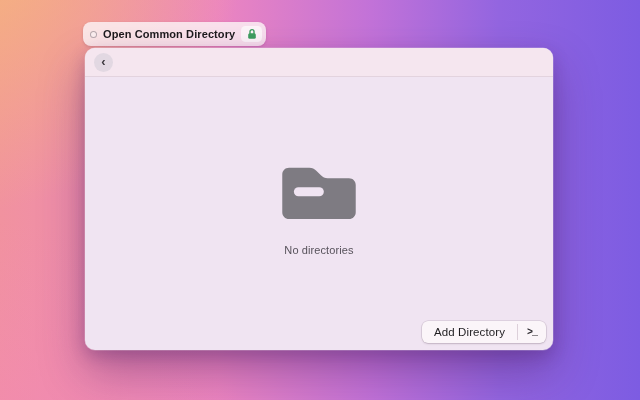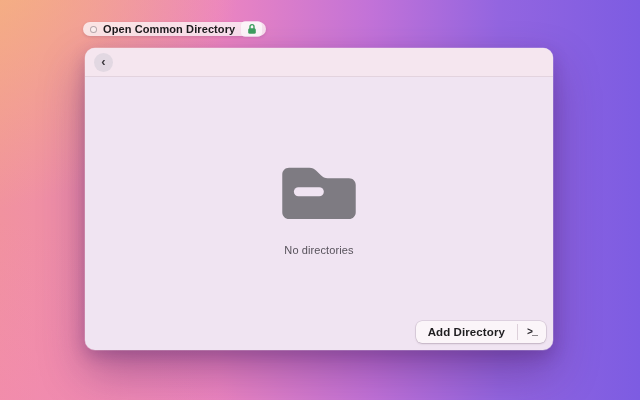--- a/index.html
+++ b/index.html
@@ -16,21 +16,21 @@
     background:
       radial-gradient(420px 400px at -40px -60px, rgba(246,185,120,0.95) 0%, rgba(246,185,120,0) 68%),
       radial-gradient(360px 300px at 0% 108%, rgba(243,132,190,0.45) 0%, rgba(243,132,190,0) 70%),
       linear-gradient(to right, #f1929f 0%, #ec85c0 34%, #c272d8 58%, #9365e0 78%, #7d5ce2 100%);
   }
 
   
   .badge {
     position: absolute;
     left: 83px; top: 22px;
-    height: 14px;
+    height: 24px;
     display: flex;
     align-items: center;
     gap: 6px;
     padding: 0 4px 0 7px;
     background: rgba(253,244,246,0.82);
     border-radius: 8px;
     box-shadow: 0 1px 3px rgba(90,40,80,0.18);
     cursor: default;
   }
   .badge-dot {
@@ -135,21 +135,21 @@
     background: transparent;
     cursor: pointer;
     display: flex;
     align-items: center;
     justify-content: center;
     color: #1f1d20;
   }
   .seg-add {
     padding: 0 12px;
     font-size: 11.5px;
-    font-weight: 700;
+    font-weight: 400;
     font-family: "Liberation Sans", sans-serif;
     letter-spacing: 0.1px;
   }
   .seg-divider {
     width: 1px;
     background: #ddd0da;
     margin: 3px 0;
   }
   .seg-term {
     padding: 0 9px;

